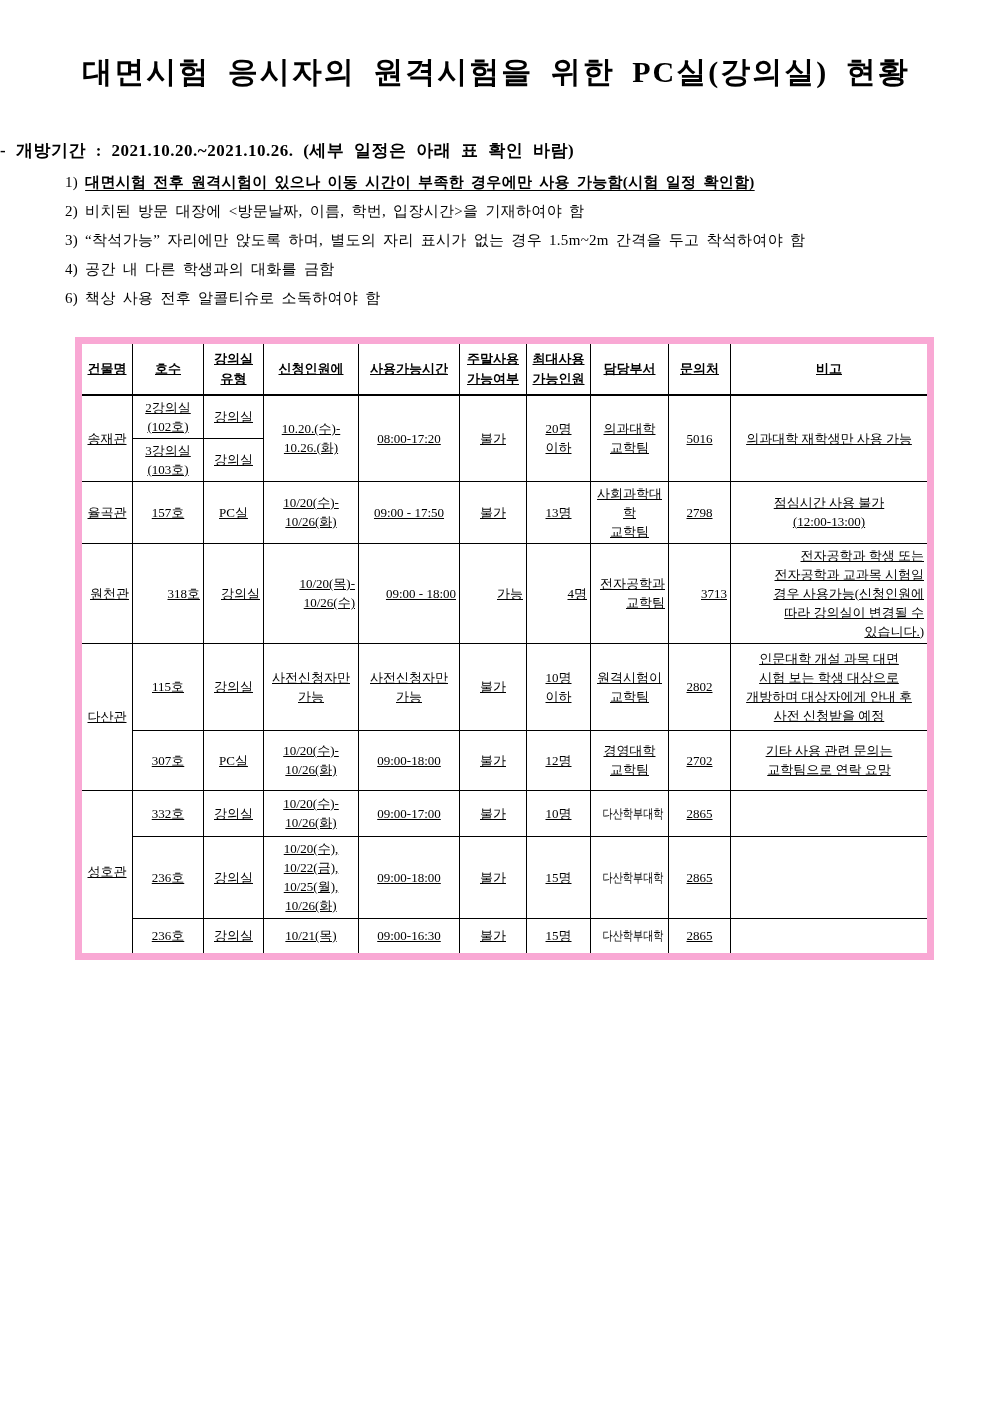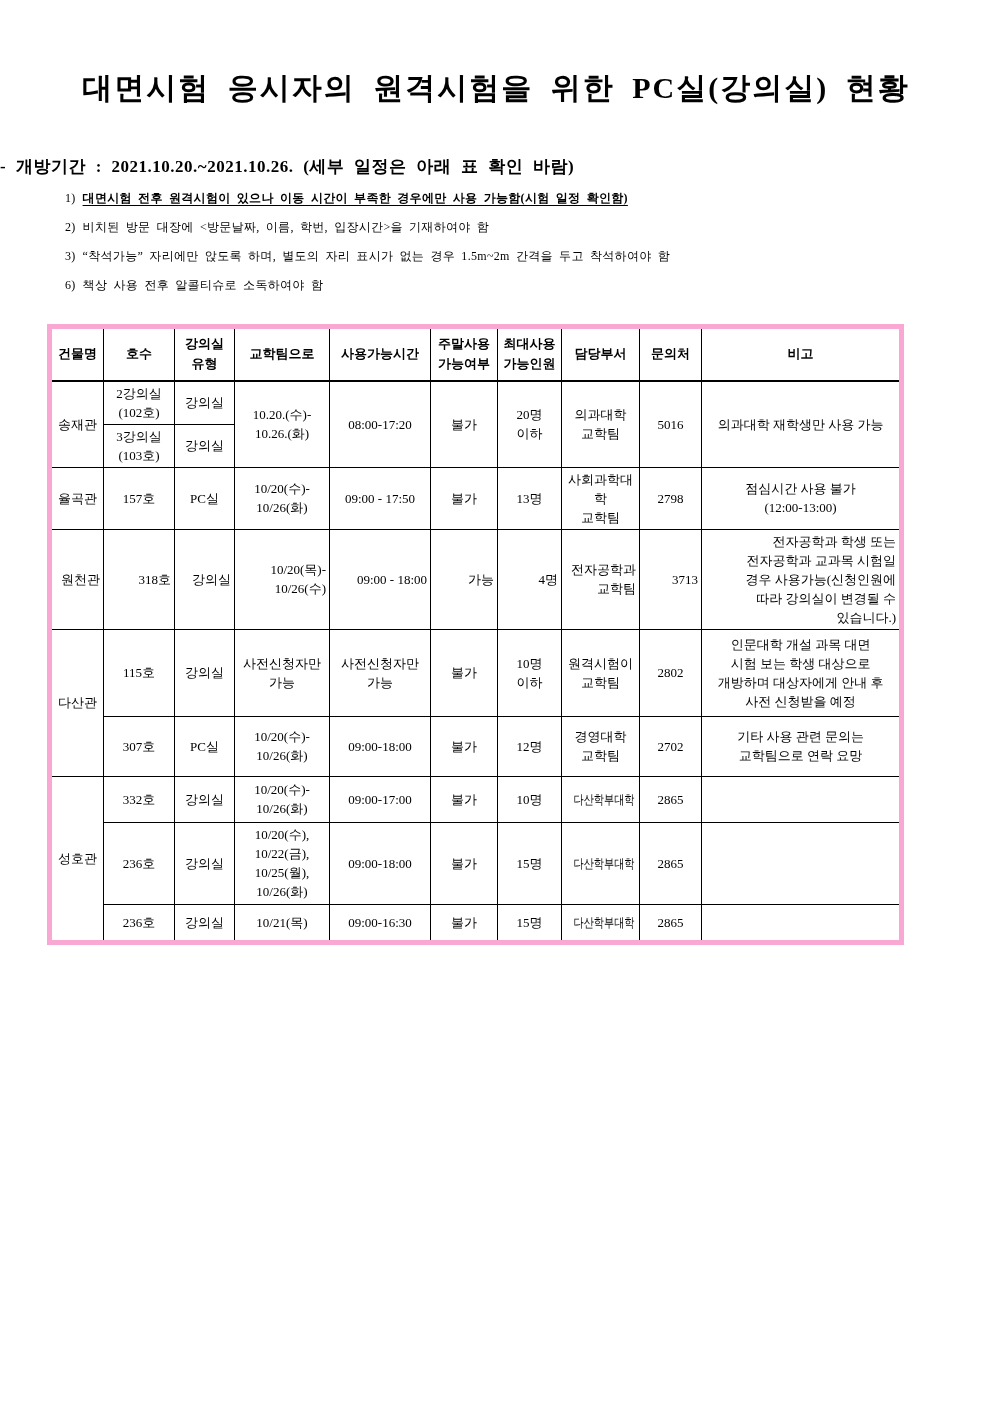--- a/index.html
+++ b/index.html
@@ -2,47 +2,48 @@
 <html><head>
 <meta charset="utf-8">
 <style>
   * { margin:0; padding:0; box-sizing:border-box; }
   html,body { background:#ffffff; }
   body {
     width:992px; height:1403px; overflow:hidden;
     font-family:"Liberation Serif","DejaVu Serif",serif;
     color:#000;
   }
-  .page { padding-top:68px; }
+  .page { padding-top:52px; }
   .doc-title {
     text-align:center;
     font-size:30px; font-weight:bold;
     letter-spacing:2px; word-spacing:8px;
     margin-bottom:42px;
   }
   .intro-line {
     font-size:17px; font-weight:bold;
     letter-spacing:0.5px; word-spacing:5px;
     line-height:31px;
   }
   .notes { margin-left:65px; margin-top:2px; }
   .note-line {
-    font-size:12px; line-height:29px;
+    font-size:15px; line-height:29px;
     letter-spacing:0.3px; word-spacing:3px;
     white-space:nowrap;
   }
   .note-line .num { display:inline-block; margin-right:7px; }
   .note-line .emph {
     font-weight:bold; text-decoration:underline;
     text-underline-offset:3px;
   }
   table.rooms {
     border-collapse:collapse; table-layout:fixed;
-    width:852px; margin-left:47px; margin-top:24px;
-    border:5px solid #f9a8d4;
+    width:852px; margin-left:75px; margin-top:24px;
+    border:7px solid #f9a8d4;
+    text-decoration:underline;
   }
   table.rooms th, table.rooms td {
     border:1px solid #000;
     text-align:center; vertical-align:middle;
     font-size:13px; line-height:19px;
     padding:2px 3px;
     white-space:pre-line;
     overflow:hidden;
   }
   table.rooms thead th {
@@ -71,20 +72,23 @@
 
   <div class="notes">
     <div class="note-line">
       <span class="num">1)</span><span class="emph">대면시험 전후 원격시험이 있으나 이동 시간이 부족한 경우에만 사용 가능함(시험 일정 확인함)</span>
     </div>
     <div class="note-line">
       <span class="num">2)</span><span>비치된 방문 대장에 &lt;방문날짜, 이름, 학번, 입장시간&gt;을 기재하여야 함</span>
     </div>
     <div class="note-line">
       <span class="num">3)</span><span>“착석가능” 자리에만 앉도록 하며, 별도의 자리 표시가 없는 경우 1.5m~2m 간격을 두고 착석하여야 함</span>
+    </div>
+    <div class="note-line">
+      <span class="num">4)</span><span>공간 내 다른 학생과의 대화를 금함</span>
     </div>
     <div class="note-line">
       <span class="num">6)</span><span>책상 사용 전후 알콜티슈로 소독하여야 함</span>
     </div>
   </div>
 
   <table class="rooms">
     <colgroup>
       <col style="width:54px">
         <col style="width:71px">
@@ -96,21 +100,21 @@
         <col style="width:78px">
         <col style="width:62px">
       <col style="width:200px">
     </colgroup>
     <thead>
       <tr>
         <th>건물명</th>
         <th>호수</th>
         <th>강의실
 유형</th>
-        <th>교학팀으로</th>
+        <th>신청인원에</th>
         <th>사용가능시간</th>
         <th>주말사용
 가능여부</th>
         <th>최대사용
 가능인원</th>
         <th>담당부서</th>
         <th>문의처</th>
         <th>비고</th>
       </tr>
     </thead>

